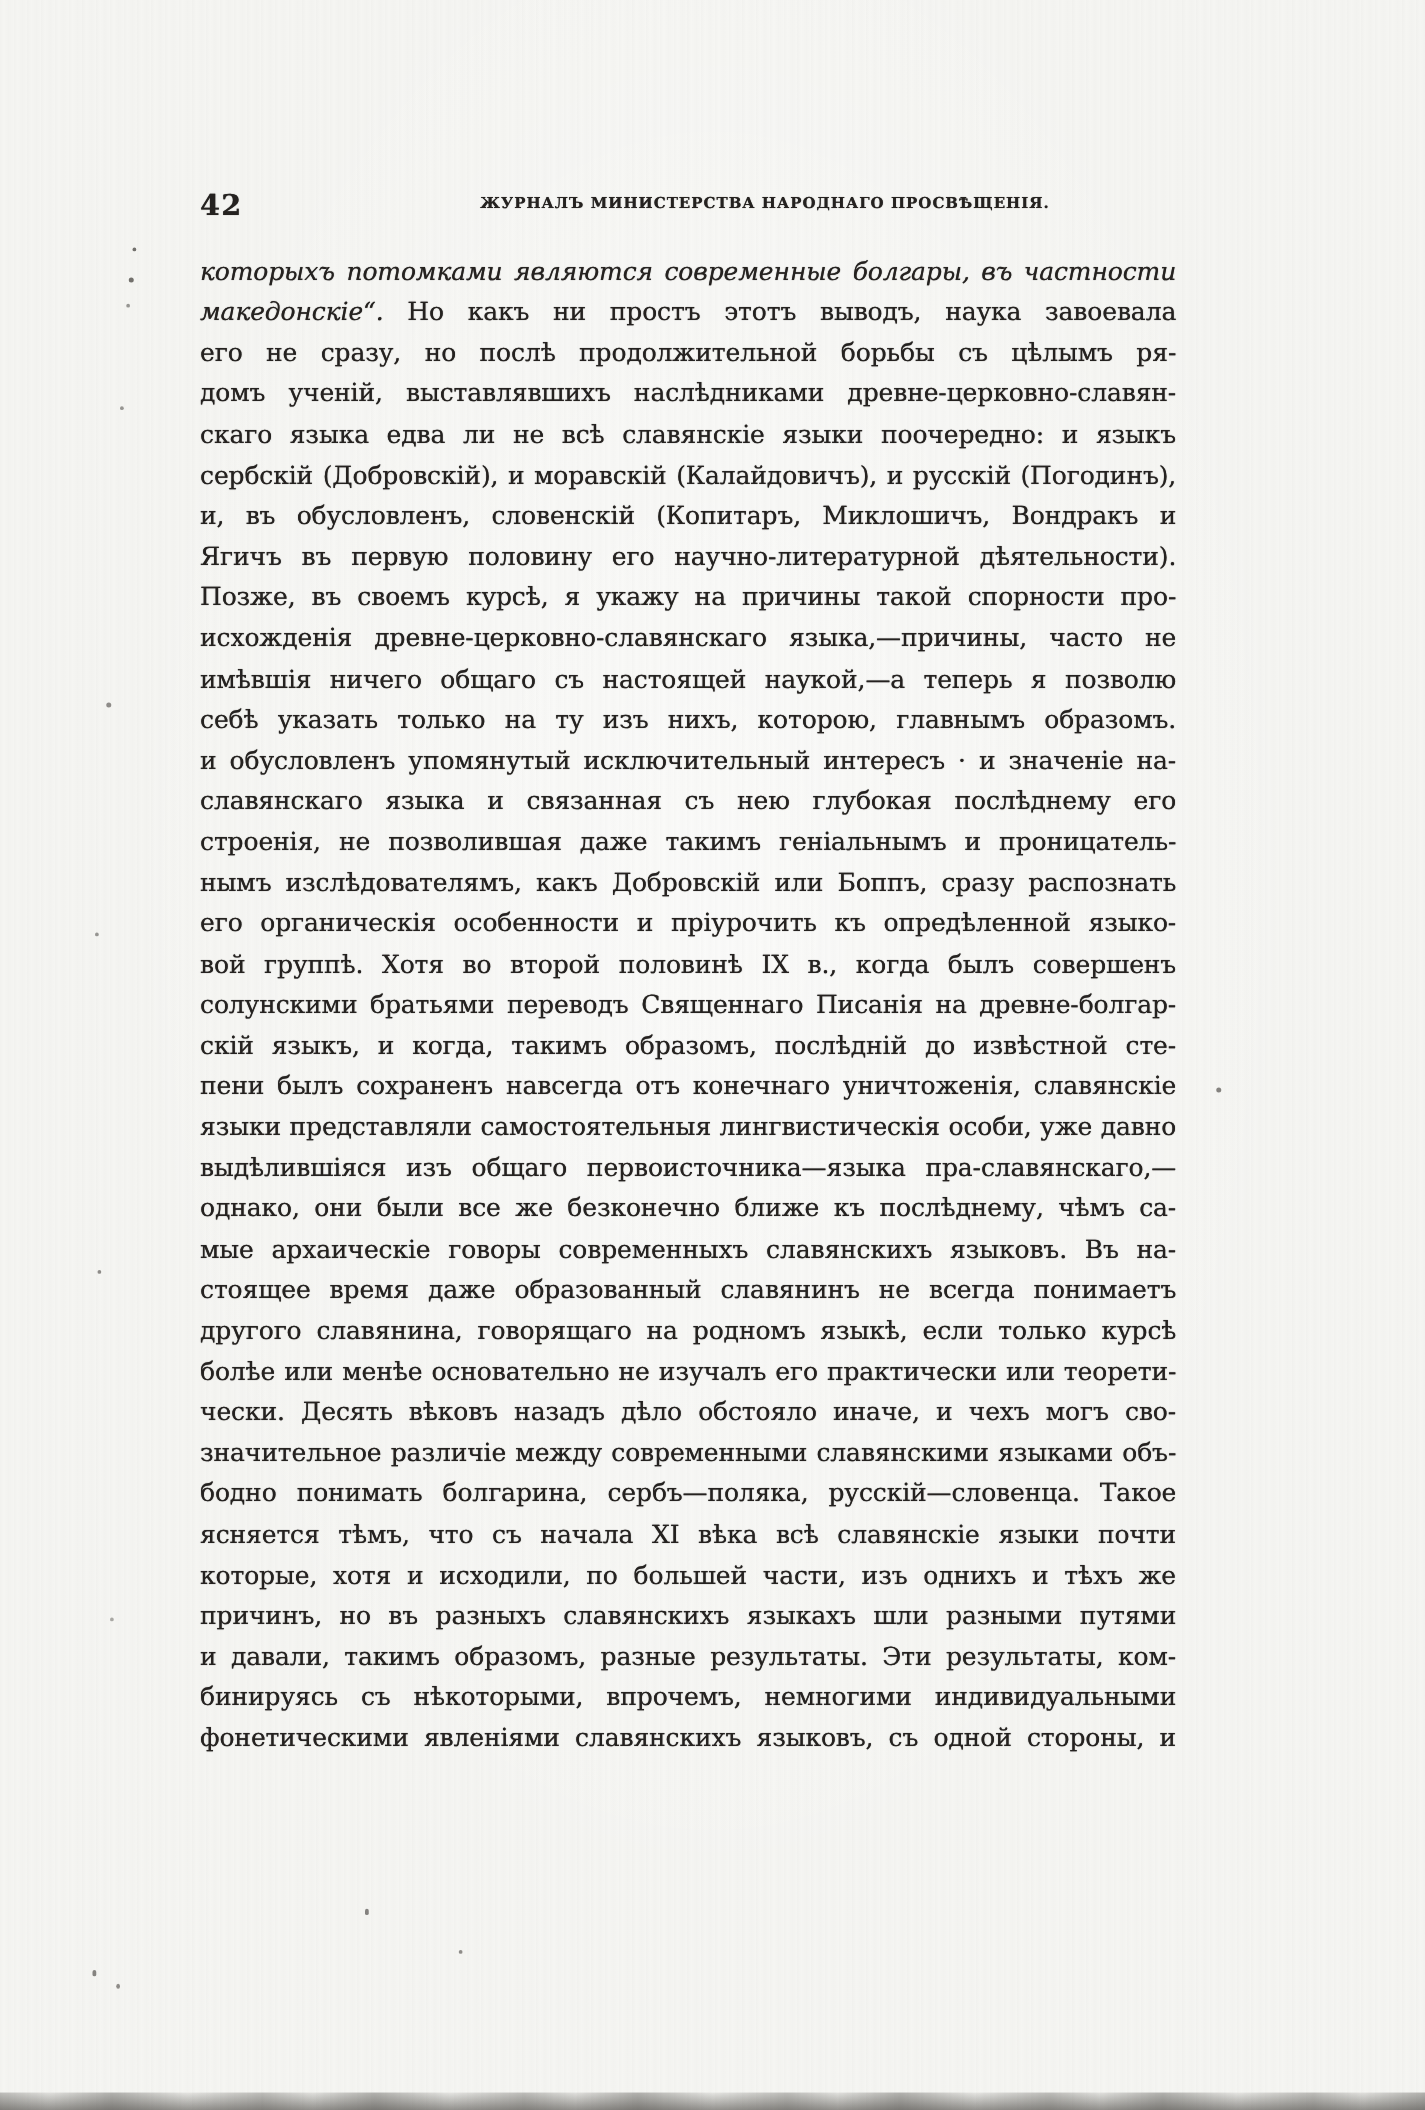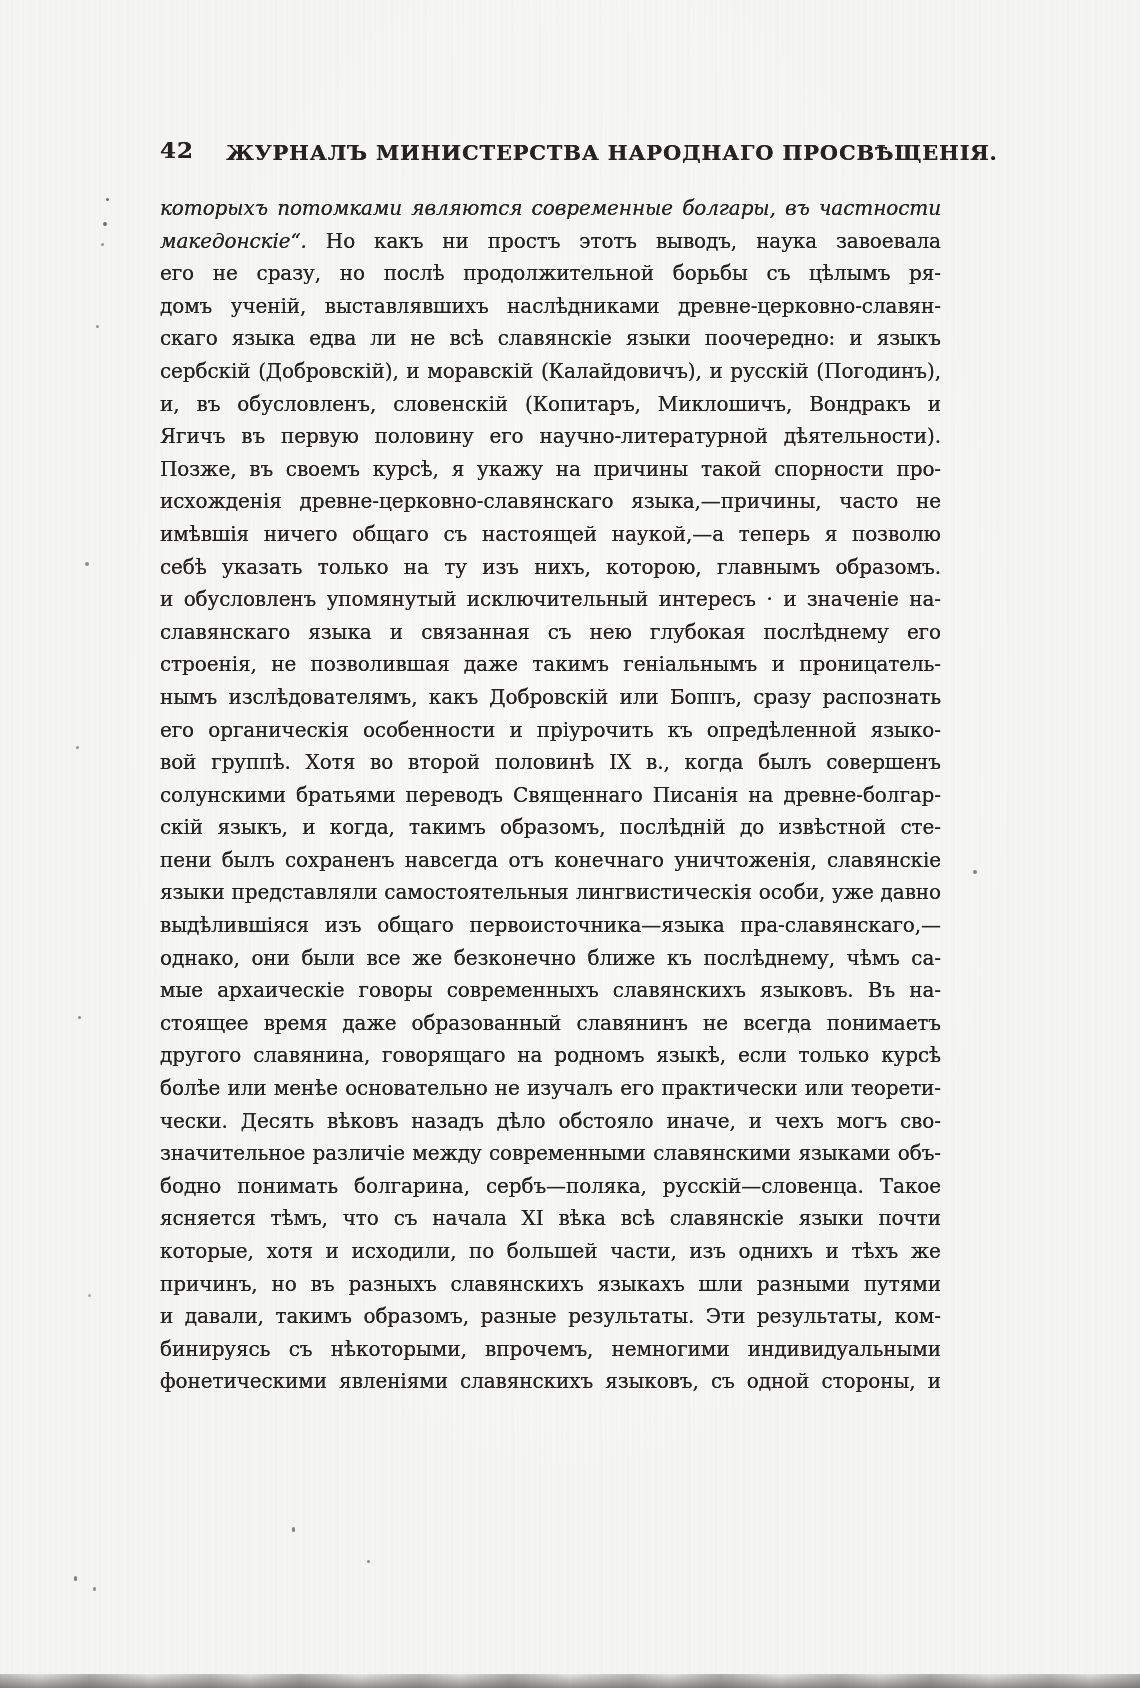--- a/index.html
+++ b/index.html
@@ -20,56 +20,56 @@
     background-image:
       repeating-linear-gradient(90deg,
         rgba(0,0,0,0.015) 0px, rgba(0,0,0,0.0) 3px, rgba(0,0,0,0.012) 7px, rgba(0,0,0,0.0) 11px),
       radial-gradient(ellipse at 50% 42%, rgba(255,255,255,0.55) 0%, rgba(255,255,255,0) 60%);
     overflow: hidden;
     font-family: "DejaVu Serif", serif;
     color: var(--ink);
   }
   .header-row {
     position: absolute;
-    top: 136px;
+    top: 151px;
     left: 160px;
     width: 781px;
     height: 30px;
   }
   .page-number {
     position: absolute;
     left: 0;
     top: 0;
     font-size: 23px;
     font-weight: 700;
     letter-spacing: 1px;
     text-shadow: 0 0 0.6px rgba(37,34,32,0.85);
   }
   .running-header {
     position: absolute;
     left: 452px;
     top: 4px;
     transform: translateX(-50%);
     white-space: nowrap;
-    font-size: 21px;
+    font-size: 12px;
     font-weight: 700;
     letter-spacing: 0.8px;
     text-shadow: 0 0 0.6px rgba(37,34,32,0.85);
   }
   .body-text {
     position: absolute;
     top: 196px;
     left: 160px;
     width: 781px;
   }
   .line {
     display: flex;
     flex-wrap: nowrap;
     justify-content: space-between;
-    align-items: flex-start;
+    align-items: flex-end;
     height: 32.6px;
     font-size: 20px;
     letter-spacing: -0.1px;
     text-shadow: 0 0 0.65px rgba(37,34,32,0.9);
   }
   .line span { white-space: pre; }
   .line .it { font-style: italic; }
   .speck {
     position: absolute;
     background: #3a3733;

